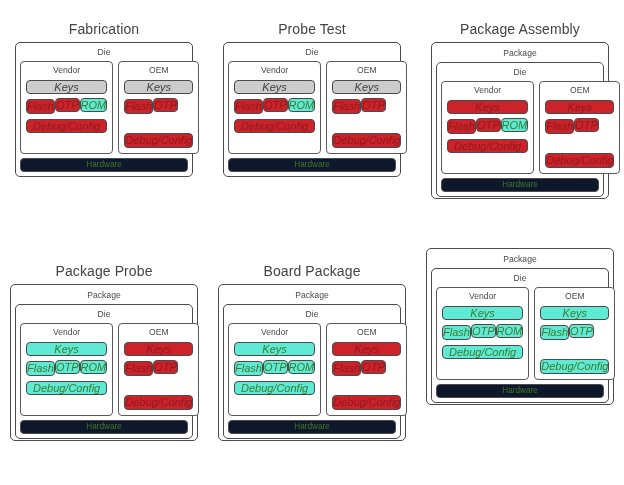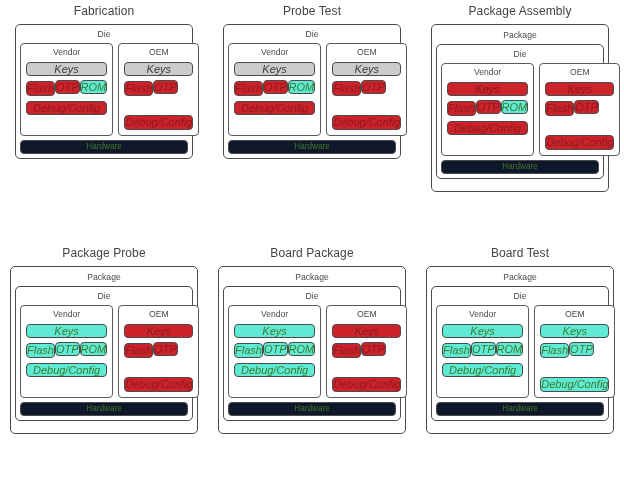--- a/index.html
+++ b/index.html
@@ -12,43 +12,43 @@
   }
   #grid{
     display:grid;
     grid-template-columns:208px 208px 208px;
     grid-template-rows:242px 243px;
     width:624px;height:485px;
   }
   .panel{position:relative;}
   .panel-title{
     text-align:center;
-    font-size:12px;
+    font-size:14px;
     color:#444;
-    padding-top:4px;
+    padding-top:22px;
     letter-spacing:.1px;
     line-height:14px;
   }
   
   .box{
     border:1.6px solid #4b4b4b;
     border-radius:5px;
     background:#fff;
     box-sizing:border-box;
   }
   .outer{
     margin:6px auto 0 auto;
     padding:4px;
     position:relative;
   }
   
   .r1 .outer{width:178px;}
   .r2 .outer{width:188px;}
 
-  .pkg{padding:3px 4px 12px 4px;}
+  .pkg{padding:3px 4px 1px 4px;}
   .die{padding:2px 4px 4px 4px;}
 
   .container-label{
     text-align:center;
     font-size:8.6px;
     color:#4a4a4a;
     line-height:11px;
     padding:2px 0 3px 0;
   }
   .cols{
@@ -284,21 +284,20 @@
               <div class="spacer"></div>
               <div class="gap-lg"></div>
               <div class="blk s-red">Debug/Config</div>
             </div>
           </div>
           <div class="hardware s-green">Hardware</div>
         </div>
       </div>
     </div>
     <div class="panel r2">
-      <div class="panel-title">Board Test</div>
       <div class="box outer pkg">
         <div class="container-label">Package</div>
         <div class="box die">
           <div class="container-label">Die</div>
           <div class="cols">
             <div class="col">
               <div class="col-label">Vendor</div>
               <div class="blk s-green">Keys</div>
               <div class="gap-sm"></div>
               <div class="group">

